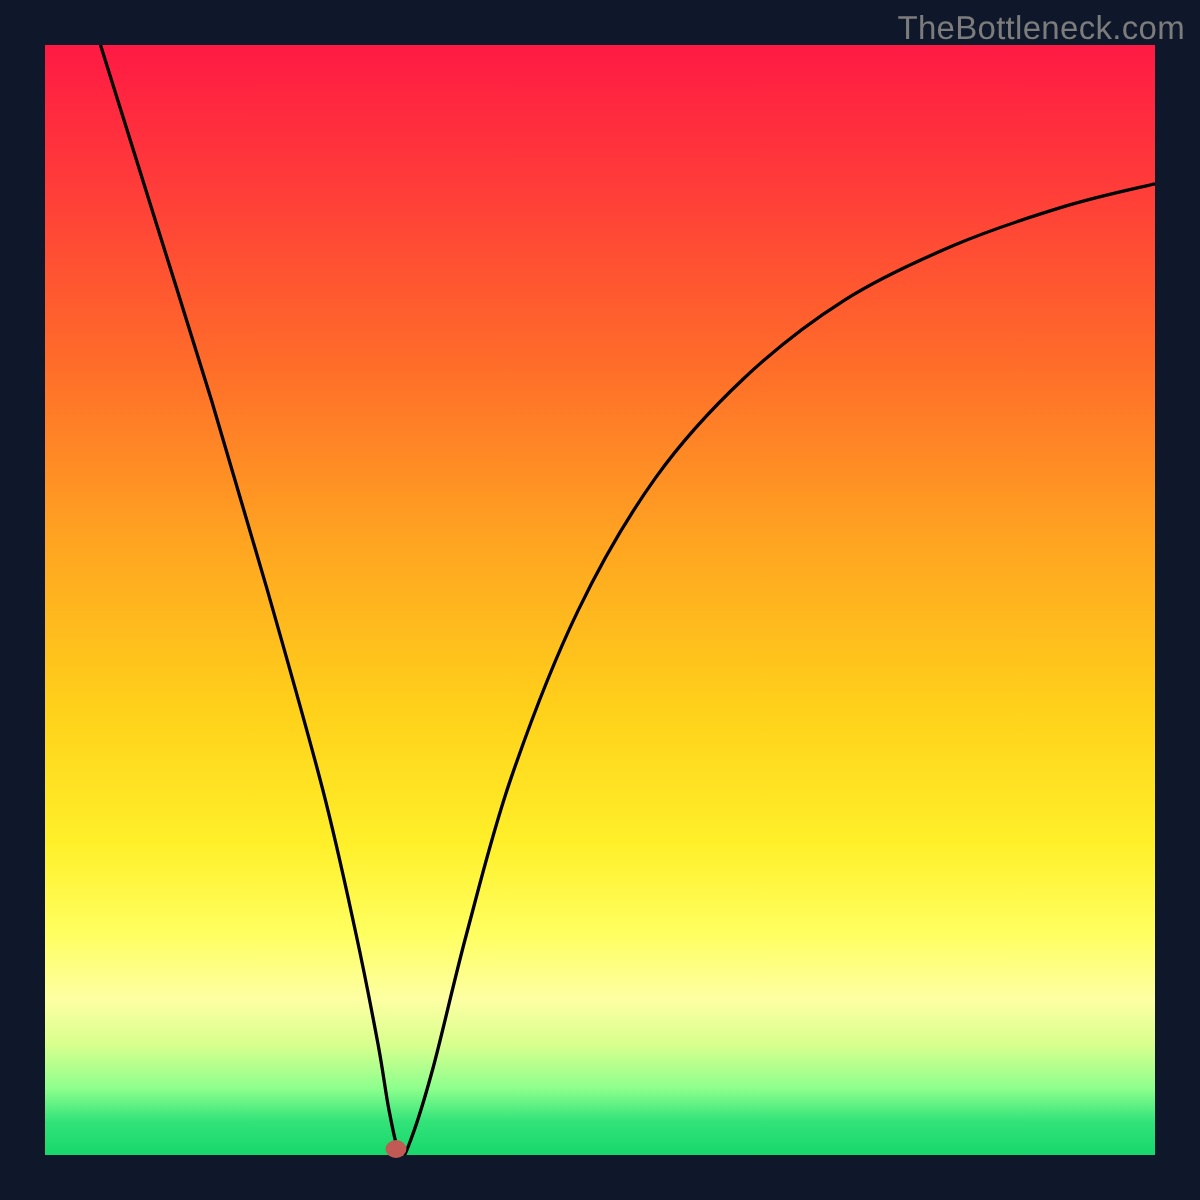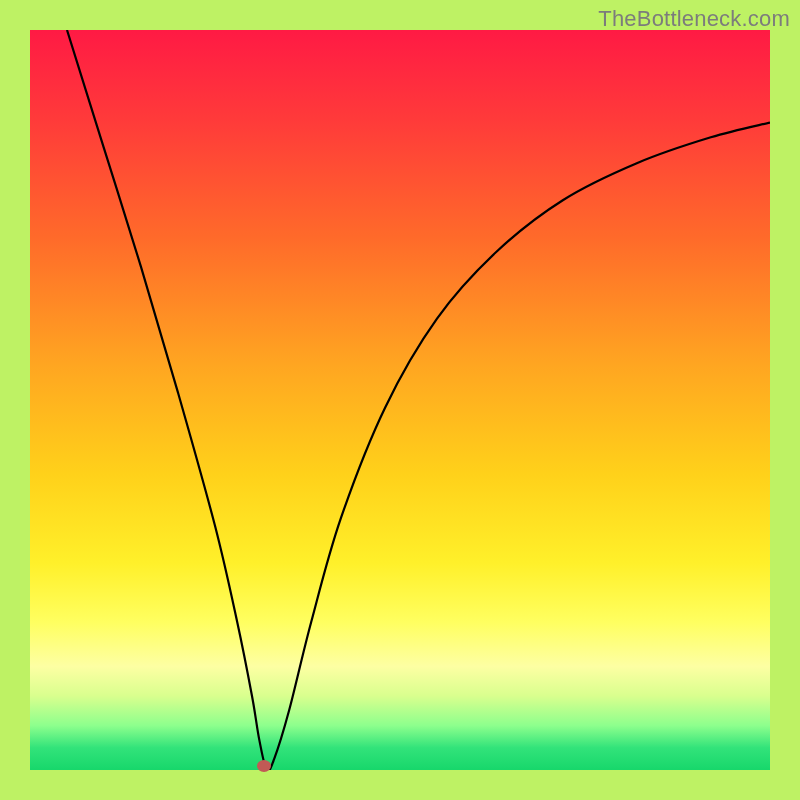--- a/index.html
+++ b/index.html
@@ -8,21 +8,21 @@
     width: 800px;
     height: 800px;
     background: #000;
     font-family: Arial, Helvetica, sans-serif;
     overflow: hidden;
   }
   .frame {
     position: relative;
     width: 800px;
     height: 800px;
-    background: #bef264;
+    background: #0f172a;
   }
   .plot-area {
     position: absolute;
     left: 30px;
     top: 30px;
     width: 740px;
     height: 740px;
     background: linear-gradient(to bottom,
       #ff1a44 0%,
       #ff3a3a 12%,

